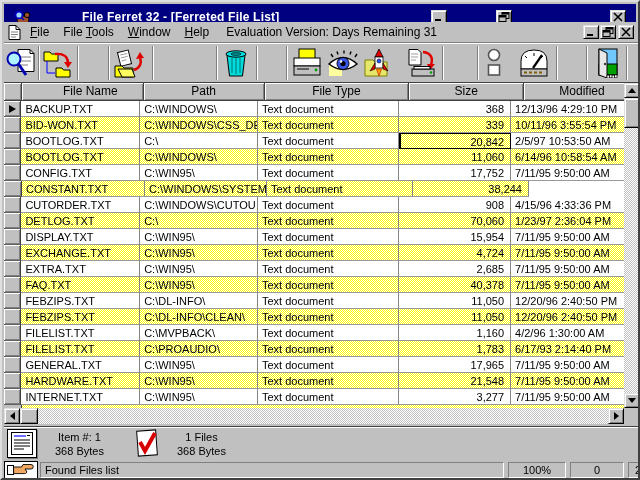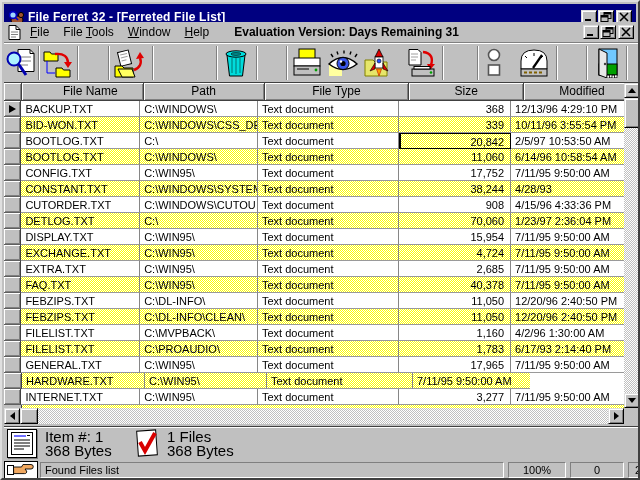--- a/index.html
+++ b/index.html
@@ -2,33 +2,33 @@
 <html><head>
 <meta charset="utf-8">
 <style>
   html,body{margin:0;padding:0;background:#808080;}
   *{box-sizing:border-box;}
   body{font-family:"Liberation Sans",sans-serif;-webkit-font-smoothing:none;}
   .window{position:relative;width:640px;height:480px;background:#c0c0c0;overflow:hidden;
     border:2px solid;border-color:#dfdfdf #404040 #404040 #dfdfdf;}
   
   .titlebar{position:absolute;left:2px;top:2px;width:632px;height:25px;background:#000080;
-    display:flex;align-items:center;padding:0 4px;}
+    display:flex;align-items:center;padding:0 10px;gap:48px;}
   .titlebar .title{color:#fff;font-size:12px;font-weight:bold;margin-left:4px;white-space:nowrap;
     letter-spacing:.2px;flex:1;}
   .wbtn{width:16px;height:14px;background:#c0c0c0;border:1px solid;border-color:#dfdfdf #000 #000 #dfdfdf;
     box-shadow:inset 1px 1px 0 #fff,inset -1px -1px 0 #808080;display:flex;align-items:center;justify-content:center;}
   .wbtn+.wbtn{margin-left:1px;}
   .gap2{width:2px;}
   
   .menubar{position:absolute;left:2px;top:20px;width:632px;height:20px;background:#c0c0c0;
     display:flex;align-items:center;font-size:12px;color:#000;}
   .menubar .mi{padding:2px 7px;white-space:nowrap;}
   .menubar .ukey{text-decoration:underline;}
-  .menubar .eval{margin-left:18px;white-space:nowrap;flex:1;font-weight:bold;}
+  .menubar .eval{margin-left:10px;white-space:nowrap;flex:1;}
   .mdoc{margin:0 2px 0 4px;}
   
   .toolbar{position:absolute;left:2px;top:40px;width:636px;height:41px;background:#c0c0c0;
     border-top:1px solid #808080;box-shadow:inset 0 1px 0 #fff;}
   .tsep{position:absolute;top:3px;width:2px;height:34px;border-left:1px solid #808080;border-right:1px solid #fff;}
   .tbtn{position:absolute;top:3px;width:36px;height:34px;display:flex;align-items:center;justify-content:center;}
   
   .grid{position:absolute;left:2px;top:81px;width:636px;height:343px;background:#c0c0c0;
     box-shadow:0 -1px 0 #404040;}
   .hdr{display:flex;height:18px;}
@@ -78,21 +78,21 @@
     border-color:#dfdfdf #000 #000 #dfdfdf;box-shadow:inset 1px 1px 0 #fff,inset -1px -1px 0 #808080;}
   .corner{position:absolute;right:0;top:325px;width:16px;height:16px;background:#c0c0c0;}
   .tri-u{width:0;height:0;border-left:4px solid transparent;border-right:4px solid transparent;border-bottom:5px solid #000;}
   .tri-d{width:0;height:0;border-left:4px solid transparent;border-right:4px solid transparent;border-top:5px solid #000;}
   .tri-l{width:0;height:0;border-top:4px solid transparent;border-bottom:4px solid transparent;border-right:5px solid #000;}
   .tri-r{width:0;height:0;border-top:4px solid transparent;border-bottom:4px solid transparent;border-left:5px solid #000;}
   
   .infopanel{position:absolute;left:2px;top:424px;width:636px;height:34px;background:#c0c0c0;
     border-top:1px solid #404040;box-shadow:inset 0 1px 0 #fff;}
   .ig{position:absolute;top:2px;display:flex;align-items:center;}
-  .ig .txt{font-size:15px;line-height:14px;color:#000;margin-left:8px;white-space:nowrap;}
+  .ig .txt{font-size:11px;line-height:14px;color:#000;margin-left:18px;white-space:nowrap;text-align:center;}
   .itembox{width:30px;height:29px;background:#fff;border:1px solid #000;
     box-shadow:1px 1px 0 #808080;display:flex;align-items:center;justify-content:center;}
   
   .statusbar{position:absolute;left:2px;top:458px;width:636px;height:20px;background:#c0c0c0;overflow:hidden;}
   .sseg{position:absolute;top:2px;height:16px;border:1px solid;border-color:#808080 #fff #fff #808080;
     font-size:11px;line-height:14px;color:#000;}
   .handbox{position:absolute;left:0;top:1px;width:34px;height:18px;background:#fff;border:1px solid #000;
     display:flex;align-items:center;justify-content:center;}
 </style>
 </head>
@@ -333,21 +333,20 @@
     <div class="c w-type">Text document</div>
     <div class="c w-size size">17,752</div>
     <div class="c w-mod" style="border-right:none">7/11/95 9:50:00 AM</div>
   </div>
         <div class="row alt">
     <div class="c sel"></div>
     <div class="c w-name">CONSTANT.TXT</div>
     <div class="c w-path">C:\WINDOWS\SYSTEM</div>
     <div class="c w-type">Text document</div>
     <div class="c w-size size">38,244</div>
-    <div class="c w-mod" style="border-right:none">4/28/93</div>
   </div>
         <div class="row">
     <div class="c sel"></div>
     <div class="c w-name">CUTORDER.TXT</div>
     <div class="c w-path">C:\WINDOWS\CUTOU</div>
     <div class="c w-type">Text document</div>
     <div class="c w-size size">908</div>
     <div class="c w-mod" style="border-right:none">4/15/96 4:33:36 PM</div>
   </div>
         <div class="row alt">
@@ -428,20 +427,21 @@
     <div class="c w-path">C:\WIN95\</div>
     <div class="c w-type">Text document</div>
     <div class="c w-size size">17,965</div>
     <div class="c w-mod" style="border-right:none">7/11/95 9:50:00 AM</div>
   </div>
         <div class="row alt">
     <div class="c sel"></div>
     <div class="c w-name">HARDWARE.TXT</div>
     <div class="c w-path">C:\WIN95\</div>
     <div class="c w-type">Text document</div>
+    <div class="c w-size size">21,548</div>
     <div class="c w-mod" style="border-right:none">7/11/95 9:50:00 AM</div>
   </div>
         <div class="row">
     <div class="c sel"></div>
     <div class="c w-name">INTERNET.TXT</div>
     <div class="c w-path">C:\WIN95\</div>
     <div class="c w-type">Text document</div>
     <div class="c w-size size">3,277</div>
     <div class="c w-mod" style="border-right:none">7/11/95 9:50:00 AM</div>
   </div>

